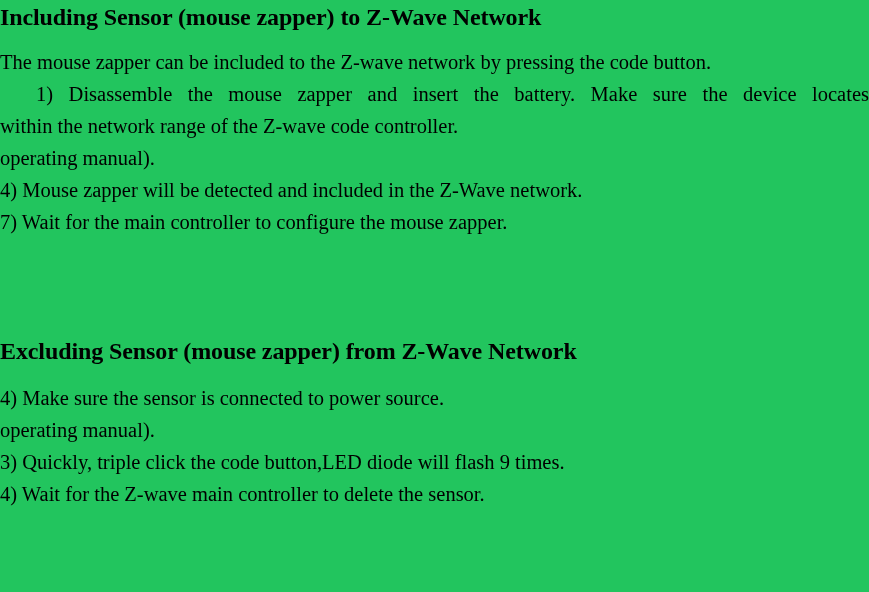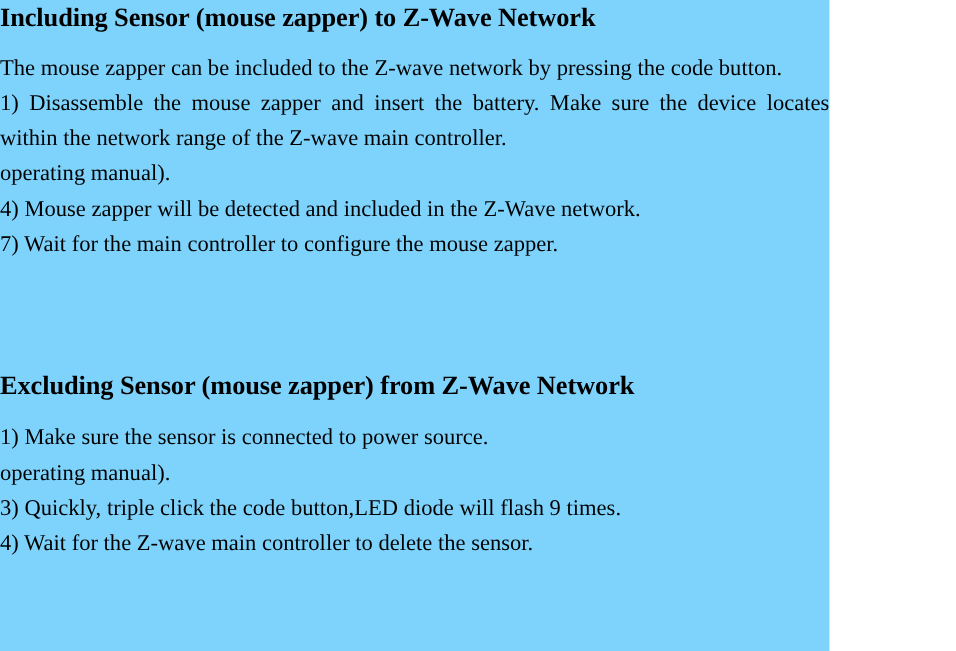--- a/index.html
+++ b/index.html
@@ -10,23 +10,23 @@
   body {
     width: 869px;
     height: 592px;
     overflow: hidden;
     font-family: "Liberation Serif", "DejaVu Serif", serif;
     color: #000000;
     -webkit-font-smoothing: antialiased;
   }
   .page {
     position: relative;
-    width: 754px;
+    width: 869px;
     height: 592px;
-    background: #7dd3fc;
+    background: #22c55e;
     box-sizing: border-box;
   }
   .section-heading {
     font-family: "Liberation Serif", "DejaVu Serif", serif;
     font-weight: bold;
     font-size: 24px;
     line-height: 30px;
     letter-spacing: -0.1px;
     margin: 0;
     padding: 0;
@@ -47,20 +47,21 @@
     text-align: justify;
     text-justify: inter-word;
   }
   
   .para .line {
     display: block;
   }
   .line.justify {
     text-align: justify;
     text-align-last: justify;
+    padding-left: 36px;
   }
   .line.flush {
     text-align: left;
   }
   .gap-after-heading-1 { height: 14px; }
   .gap-section { height: 98px; }
   .gap-after-heading-2 { height: 16px; }
   .top-offset { height: 2px; }
 </style>
 </head>
@@ -73,42 +74,42 @@
   <h1 class="section-heading">Including Sensor (mouse zapper) to Z-Wave Network</h1>
 
   <div class="gap-after-heading-1"></div>
 
   <div class="body-block">
     <p class="para">
       <span class="line flush">The mouse zapper can be included to the Z-wave network by pressing the code button.</span>
     </p>
     <p class="para">
       <span class="line justify">1) Disassemble the mouse zapper and insert the battery. Make sure the device locates</span>
-      <span class="line flush">within the network range of the Z-wave main controller.</span>
+      <span class="line flush">within the network range of the Z-wave code controller.</span>
     </p>
     <p class="para">
       <span class="line flush">operating manual).</span>
     </p>
     <p class="para">
       <span class="line flush">4) Mouse zapper will be detected and included in the Z-Wave network.</span>
     </p>
     <p class="para">
       <span class="line flush">7) Wait for the main controller to configure the mouse zapper.</span>
     </p>
   </div>
 
   <div class="gap-section"></div>
 
   <h1 class="section-heading">Excluding Sensor (mouse zapper) from Z-Wave Network</h1>
 
   <div class="gap-after-heading-2"></div>
 
   <div class="body-block">
     <p class="para">
-      <span class="line flush">1) Make sure the sensor is connected to power source.</span>
+      <span class="line flush">4) Make sure the sensor is connected to power source.</span>
     </p>
     <p class="para">
       <span class="line flush">operating manual).</span>
     </p>
     <p class="para">
       <span class="line flush">3) Quickly, triple click the code button,LED diode will flash 9 times.</span>
     </p>
     <p class="para">
       <span class="line flush">4) Wait for the Z-wave main controller to delete the sensor.</span>
     </p>

